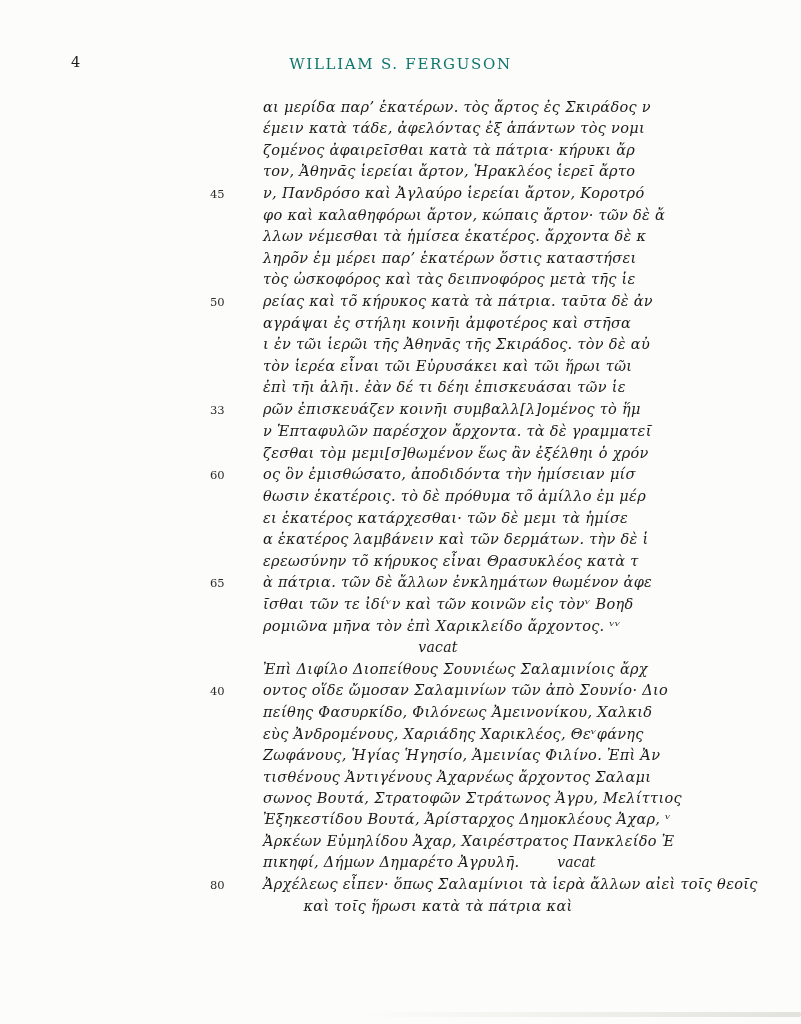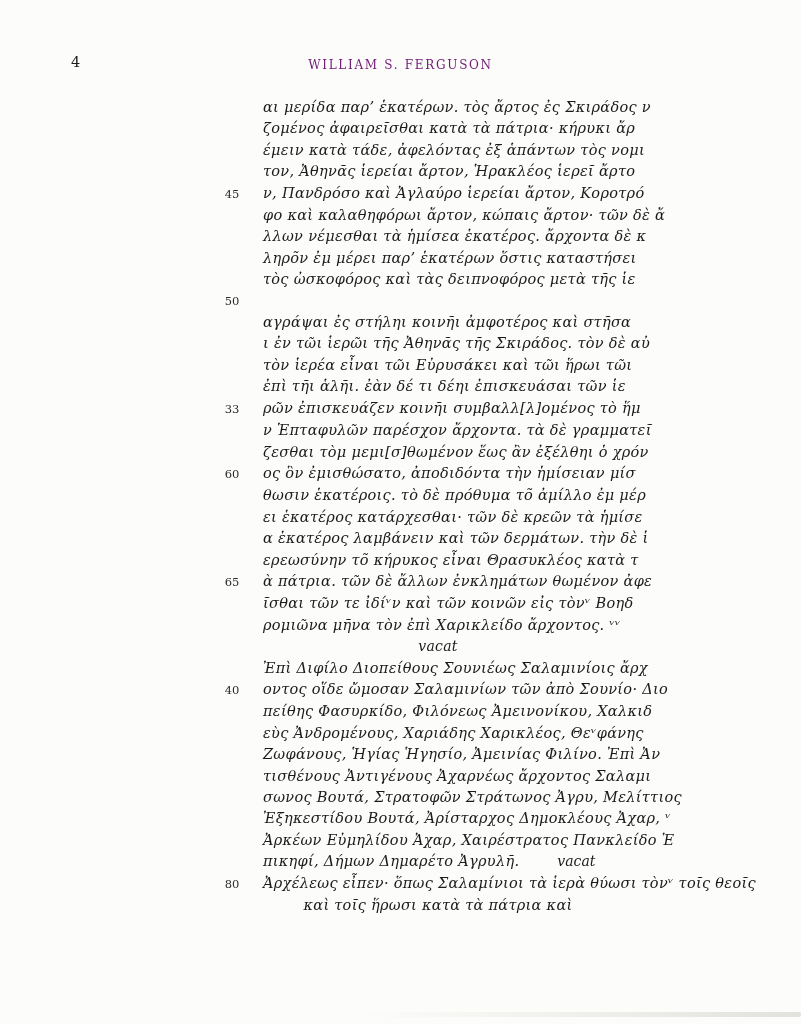--- a/index.html
+++ b/index.html
@@ -21,41 +21,41 @@
     text-align: center;
   }
   .pagenum {
     position: absolute;
     left: 71px;
     top: 0;
     font-size: 14.5px;
     color: #1d1d1d;
   }
   .running-head {
-    font-size: 12px;
+    font-size: 15px;
     letter-spacing: 1.7px;
-    color: #701a75;
+    color: #0f766e;
   }
   .body-block {
     position: absolute;
     top: 97px;
     left: 210px;
     right: 16px;
   }
   .line {
     display: flex;
     align-items: baseline;
     line-height: 21.4px;
     white-space: pre;
   }
   .num {
     display: inline-block;
     flex: 0 0 auto;
     width: 44px;
-    text-align: center;
+    text-align: left;
     padding-right: 9px;
     font-size: 11.5px;
     font-style: normal;
     color: #2b2b2b;
   }
   .txt {
     font-style: italic;
     font-size: 14.5px;
     letter-spacing: 0.3px;
     color: #1b1b1b;
@@ -87,52 +87,52 @@
 </head>
 <body>
 
 <div class="page">
   <div class="header-row">
     <span class="pagenum">4</span>
     <span class="running-head">WILLIAM S. FERGUSON</span>
   </div>
   <div class="body-block" id="lines">
       <div class="line"><span class="num"></span><span class="txt">αι μερίδα παρ’ ἑκατέρων. τὸς ἄρτος ἐς Σκιράδος ν</span></div>
+      <div class="line"><span class="num"></span><span class="txt">έμειν κατὰ τάδε, ἀφελόντας ἐξ ἁπάντων τὸς νομι</span></div>
       <div class="line"><span class="num"></span><span class="txt">ζομένος ἀφαιρεῖσθαι κατὰ τὰ πάτρια· κήρυκι ἄρ</span></div>
-      <div class="line"><span class="num"></span><span class="txt">έμειν κατὰ τάδε, ἀφελόντας ἐξ ἁπάντων τὸς νομι</span></div>
       <div class="line"><span class="num"></span><span class="txt">τον, Ἀθηνᾶς ἱερείαι ἄρτον, Ἡρακλέος ἱερεῖ ἄρτο</span></div>
       <div class="line"><span class="num">45</span><span class="txt">ν, Πανδρόσο καὶ Ἀγλαύρο ἱερείαι ἄρτον, Κοροτρό</span></div>
       <div class="line"><span class="num"></span><span class="txt">φο καὶ καλαθηφόρωι ἄρτον, κώπαις ἄρτον· τῶν δὲ ἄ</span></div>
       <div class="line"><span class="num"></span><span class="txt">λλων νέμεσθαι τὰ ἡμίσεα ἑκατέρος. ἄρχοντα δὲ κ</span></div>
       <div class="line"><span class="num"></span><span class="txt">ληρο̃ν ἐμ μέρει παρ’ ἑκατέρων ὅστις καταστήσει</span></div>
       <div class="line"><span class="num"></span><span class="txt">τὸς ὠσκοφόρος καὶ τὰς δειπνοφόρος μετὰ τῆς ἱε</span></div>
-      <div class="line"><span class="num">50</span></div>
+      <div class="line"><span class="num">50</span><span class="txt">ρείας καὶ το̃ κήρυκος κατὰ τὰ πάτρια. ταῦτα δὲ ἀν</span></div>
       <div class="line"><span class="num"></span><span class="txt">αγράψαι ἐς στήληι κοινῆι ἀμφοτέρος καὶ στῆσα</span></div>
       <div class="line"><span class="num"></span><span class="txt">ι ἐν τῶι ἱερῶι τῆς Ἀθηνᾶς τῆς Σκιράδος. τὸν δὲ αὐ</span></div>
       <div class="line"><span class="num"></span><span class="txt">τὸν ἱερέα εἶναι τῶι Εὐρυσάκει καὶ τῶι ἥρωι τῶι</span></div>
       <div class="line"><span class="num"></span><span class="txt">ἐπὶ τῆι ἁλῆι. ἐὰν δέ τι δέηι ἐπισκευάσαι τῶν ἱε</span></div>
       <div class="line"><span class="num">33</span><span class="txt">ρῶν ἐπισκευάζεν κοινῆι συμβαλλ[λ]ομένος τὸ ἥμ</span></div>
       <div class="line"><span class="num"></span><span class="txt">ν Ἑπταφυλῶν παρέσχον ἄρχοντα. τὰ δὲ γραμματεῖ</span></div>
       <div class="line"><span class="num"></span><span class="txt">ζεσθαι τὸμ μεμι[σ]θωμένον ἕως ἂν ἐξέλθηι ὁ χρόν</span></div>
       <div class="line"><span class="num">60</span><span class="txt">ος ὃν ἐμισθώσατο, ἀποδιδόντα τὴν ἡμίσειαν μίσ</span></div>
       <div class="line"><span class="num"></span><span class="txt">θωσιν ἑκατέροις. τὸ δὲ πρόθυμα το̃ ἀμίλλο ἐμ μέρ</span></div>
-      <div class="line"><span class="num"></span><span class="txt">ει ἑκατέρος κατάρχεσθαι· τῶν δὲ κρεῶν τὰ ἡμίσε</span></div>
+      <div class="line"><span class="num"></span><span class="txt">ει ἑκατέρος κατάρχεσθαι· τῶν δὲ μεμι τὰ ἡμίσε</span></div>
       <div class="line"><span class="num"></span><span class="txt">α ἑκατέρος λαμβάνειν καὶ τῶν δερμάτων. τὴν δὲ ἱ</span></div>
       <div class="line"><span class="num"></span><span class="txt">ερεωσύνην το̃ κήρυκος εἶναι Θρασυκλέος κατὰ τ</span></div>
       <div class="line"><span class="num">65</span><span class="txt">ὰ πάτρια. τῶν δὲ ἄλλων ἐνκλημάτων θωμένον ἀφε</span></div>
       <div class="line"><span class="num"></span><span class="txt">ῖσθαι τῶν τε ἰδίᵛν καὶ τῶν κοινῶν εἰς τὸνᵛ Βοηδ</span></div>
       <div class="line"><span class="num"></span><span class="txt">ρομιῶνα μῆνα τὸν ἐπὶ Χαρικλείδο ἄρχοντος. ᵛᵛ</span></div>
       <div class="line center vacat"><span class="num"></span><span class="txt">vacat</span></div>
       <div class="line"><span class="num"></span><span class="txt">Ἐπὶ Διφίλο Διοπείθους Σουνιέως Σαλαμινίοις ἄρχ</span></div>
       <div class="line"><span class="num">40</span><span class="txt">οντος οἵδε ὤμοσαν Σαλαμινίων τῶν ἀπὸ Σουνίο· Διο</span></div>
       <div class="line"><span class="num"></span><span class="txt">πείθης Φασυρκίδο, Φιλόνεως Ἀμεινονίκου, Χαλκιδ</span></div>
       <div class="line"><span class="num"></span><span class="txt">εὺς Ἀνδρομένους, Χαριάδης Χαρικλέος, Θεᵛφάνης</span></div>
       <div class="line"><span class="num"></span><span class="txt">Ζωφάνους, Ἡγίας Ἡγησίο, Ἀμεινίας Φιλίνο. Ἐπὶ Ἀν</span></div>
       <div class="line"><span class="num"></span><span class="txt">τισθένους Ἀντιγένους Ἀχαρνέως ἄρχοντος Σαλαμι</span></div>
       <div class="line"><span class="num"></span><span class="txt">σωνος Βουτά, Στρατοφῶν Στράτωνος Ἀγρυ, Μελίττιος</span></div>
       <div class="line"><span class="num"></span><span class="txt">Ἐξηκεστίδου Βουτά, Ἀρίσταρχος Δημοκλέους Ἀχαρ, ᵛ</span></div>
       <div class="line"><span class="num"></span><span class="txt">Ἀρκέων Εὐμηλίδου Ἀχαρ, Χαιρέστρατος Πανκλείδο Ἐ</span></div>
       <div class="line"><span class="num"></span><span class="txt">πικηφί, Δήμων Δημαρέτο Ἀγρυλῆ.</span><span class="suffix">vacat</span></div>
-      <div class="line"><span class="num">80</span><span class="txt">Ἀρχέλεως εἶπεν· ὅπως Σαλαμίνιοι τὰ ἱερὰ θύωσι τὸνᵛ τοῖς θεοῖς</span></div>
+      <div class="line"><span class="num">80</span><span class="txt">Ἀρχέλεως εἶπεν· ὅπως Σαλαμίνιοι τὰ ἱερὰ ἄλλων αἰεὶ τοῖς θεοῖς</span></div>
       <div class="line center"><span class="num"></span><span class="txt">καὶ τοῖς ἥρωσι κατὰ τὰ πάτρια καὶ</span></div>
     </div>
   <div class="scan-edge"></div>
 </div>
 
 </body></html>

